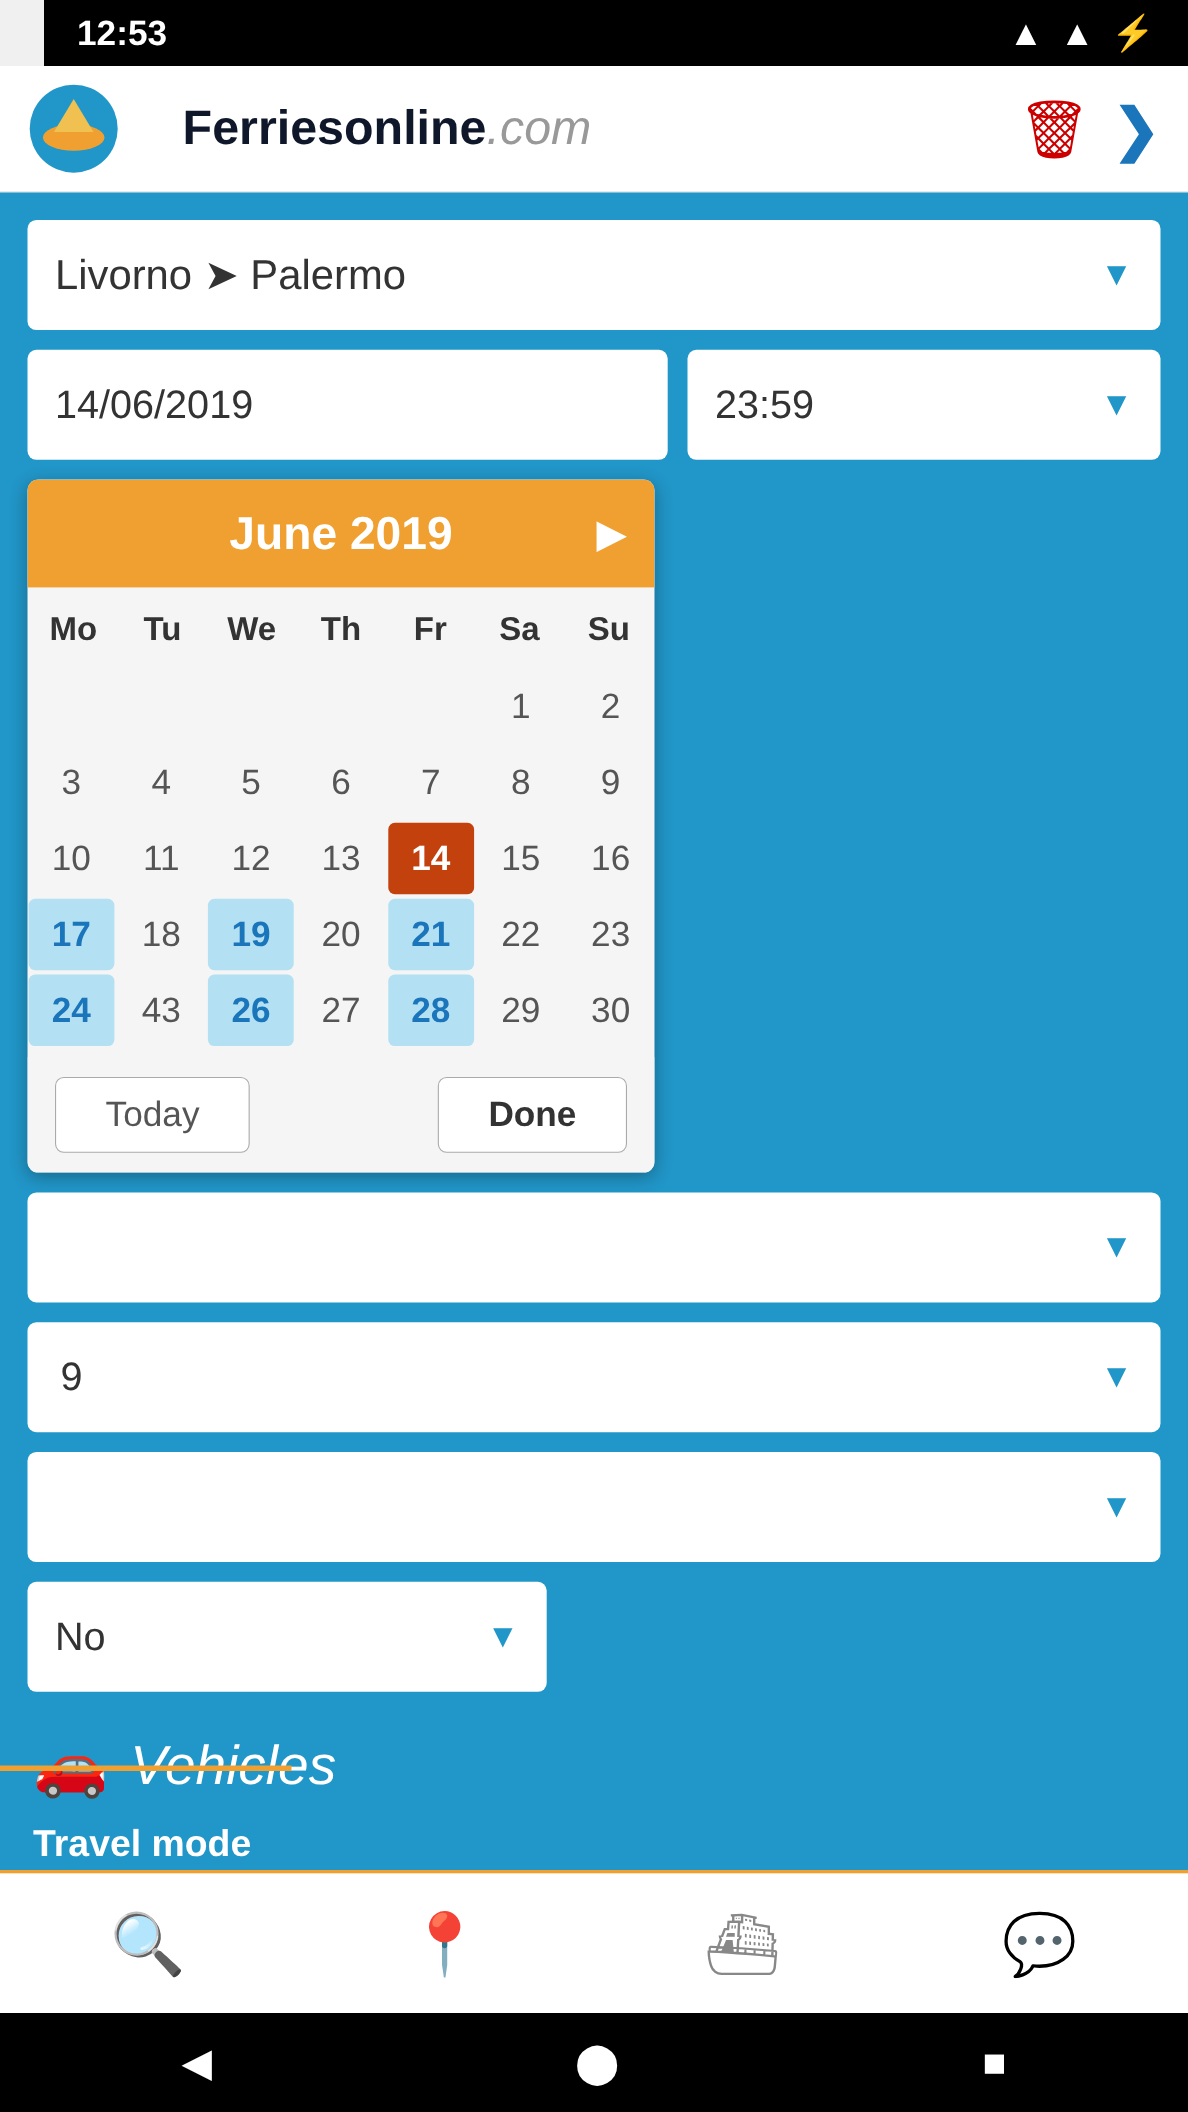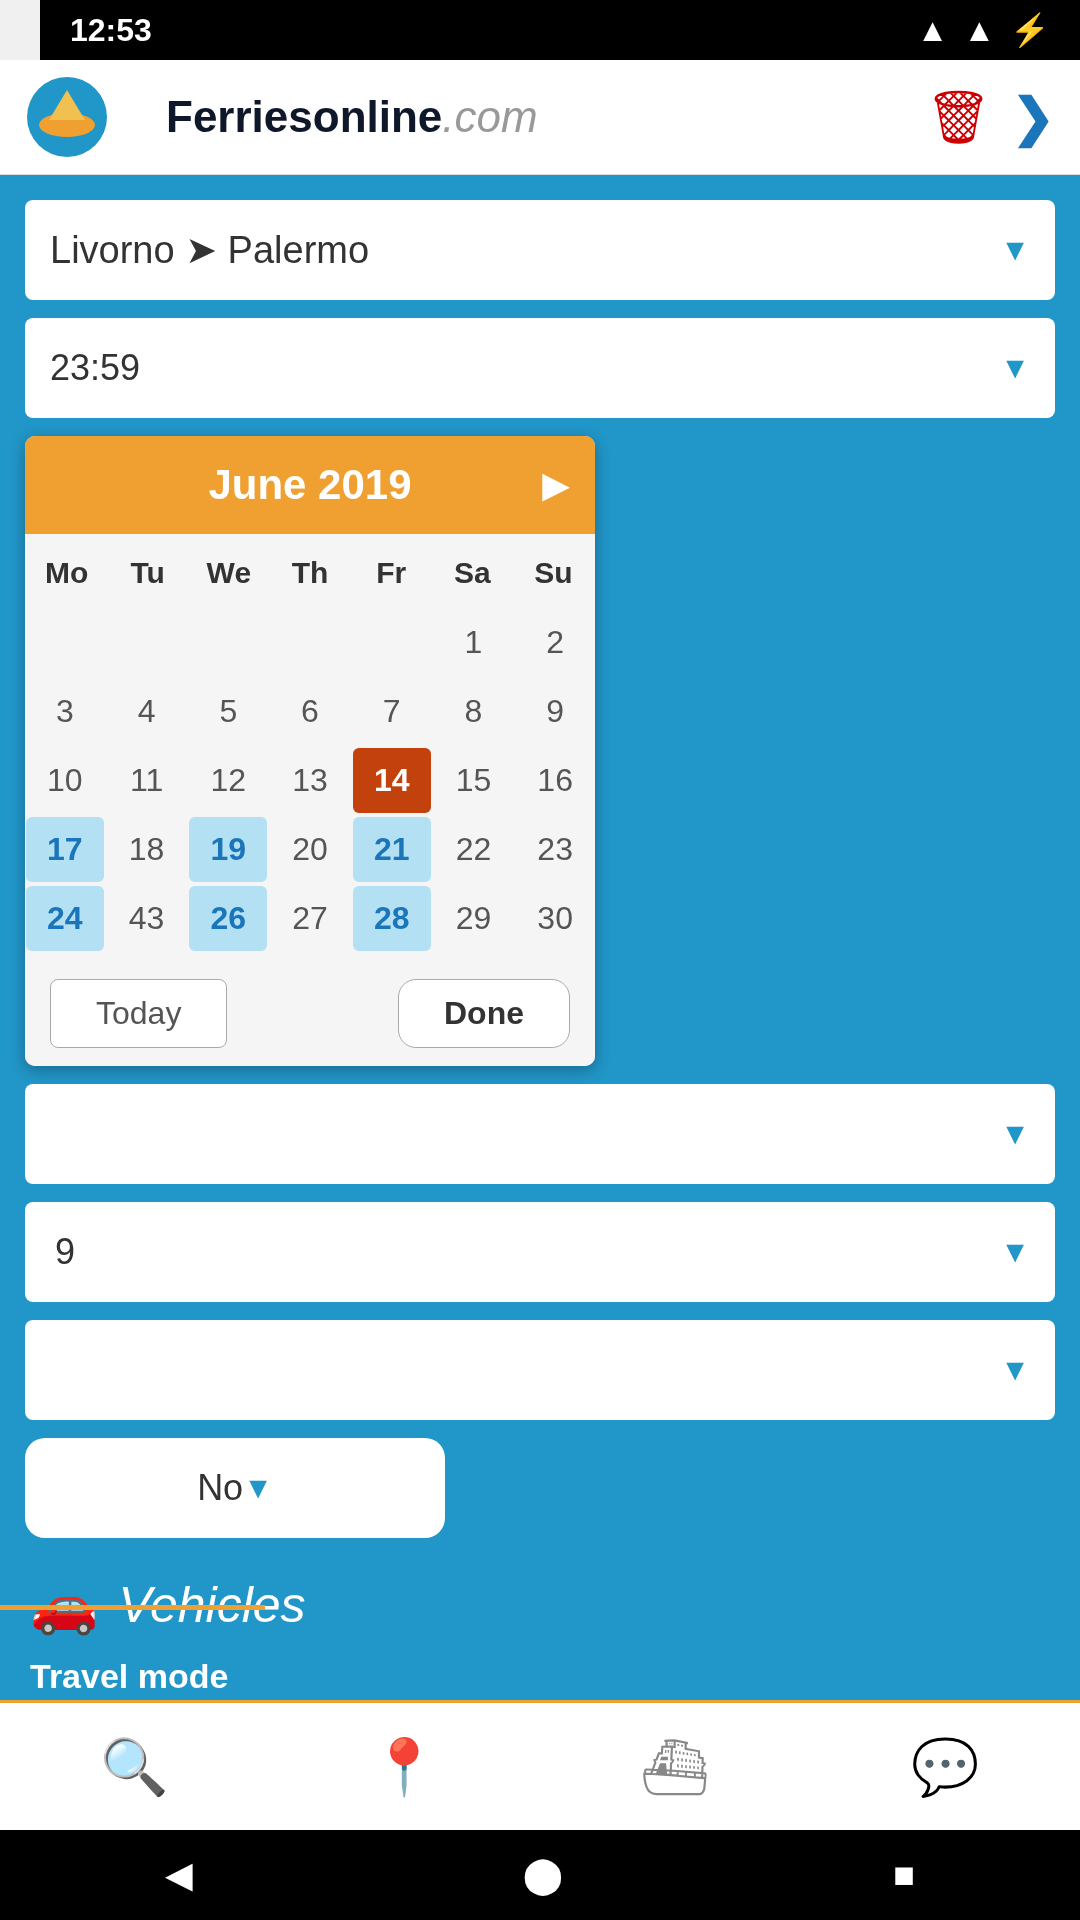--- a/index.html
+++ b/index.html
@@ -223,38 +223,38 @@
       background: #fff;
       border-radius: 8px;
       padding: 15px 45px;
       font-size: 32px;
       color: #555;
       cursor: pointer;
     }
     .cal-btn-done {
       border: 1.5px solid #aaa;
       background: #fff;
-      border-radius: 18px;
+      border-radius: 8px;
       padding: 15px 45px;
       font-size: 32px;
       color: #333;
       font-weight: bold;
       cursor: pointer;
     }
 
     
     .no-dropdown {
       background: #fff;
-      border-radius: 20px;
+      border-radius: 8px;
       padding: 0 25px;
       height: 100px;
       display: flex;
       align-items: center;
-      justify-content: center;
-      width: 420px;
+      justify-content: space-between;
+      width: 472px;
       margin-bottom: 35px;
       cursor: pointer;
     }
     .no-text {
       font-size: 36px;
       color: #333;
     }
 
     
     .vehicles-section {
@@ -414,20 +414,23 @@
 </div>
 
 <div class="main-content">
 
   <div class="route-dropdown">
     <span class="route-text">Livorno ➤ Palermo</span>
     <span class="dropdown-arrow">▼</span>
   </div>
 
   <div class="datetime-row">
+    <div class="date-field">
+      <span class="field-text">14/06/2019</span>
+    </div>
     <div class="time-field">
       <span class="field-text">23:59</span>
       <span class="dropdown-arrow">▼</span>
     </div>
   </div>
 
   <div class="calendar-popup">
     <div class="calendar-header">
       <span class="calendar-month">June 2019</span>
       <button class="cal-nav-btn">▶</button>

